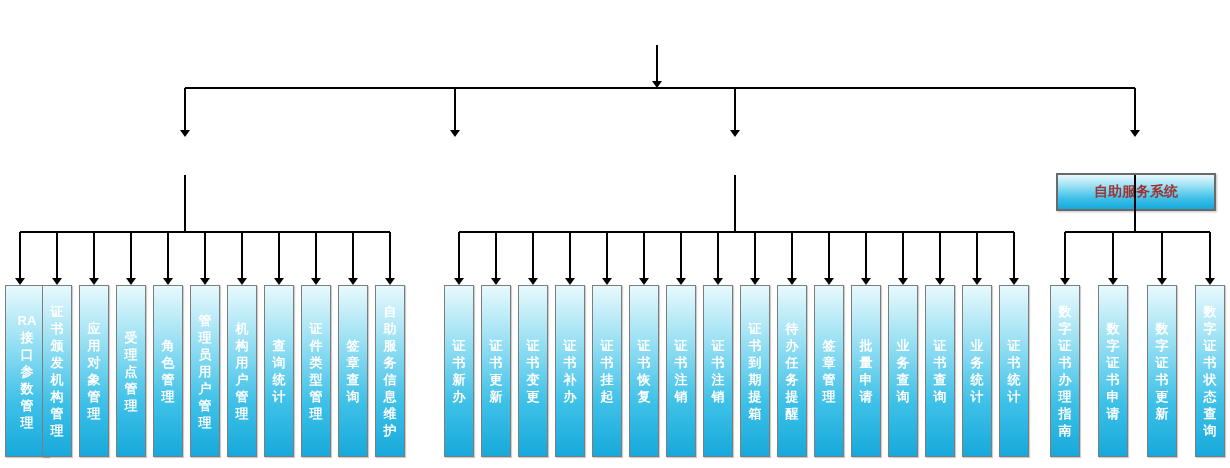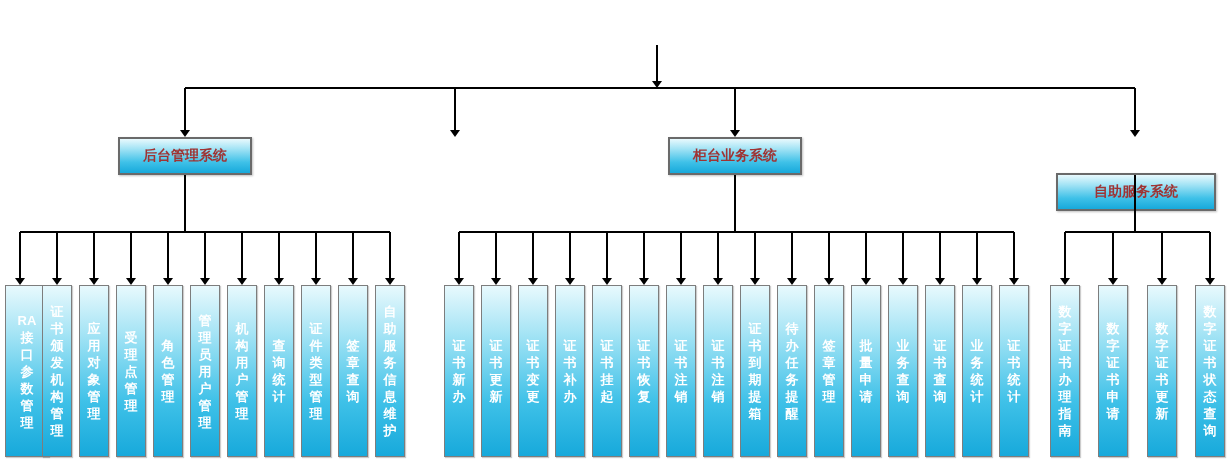--- a/index.html
+++ b/index.html
@@ -45,21 +45,20 @@
 </head>
 <body>
 
 <div class="diagram">
 
 <div class="vline" style="left: 656px; top: 45px; height: 37px; background: rgb(0, 0, 0);"></div>
     <div class="arrow" style="left: 652px; top: 81px; border-top-color: rgb(0, 0, 0);"></div>
     <div class="hline" style="left: 185px; top: 87px; width: 950px; background: rgb(0, 0, 0);"></div>
     <div class="vline" style="left: 184px; top: 88px; height: 43px; background: rgb(0, 0, 0);"></div>
     <div class="arrow" style="left: 180px; top: 130px; border-top-color: rgb(0, 0, 0);"></div>
-    <div class="node branch" style="left: 118px; top: 137px; width: 134px; height: 38px; color: rgb(159, 51, 51);">后台管理系统</div>
     <div class="vline" style="left: 184px; top: 175px; height: 57px; background: rgb(0, 0, 0);"></div>
     <div class="hline" style="left: 20px; top: 231px; width: 370px; background: rgb(0, 0, 0);"></div>
     <div class="vline" style="left: 19px; top: 232px; height: 47px; background: rgb(0, 0, 0);"></div>
     <div class="arrow" style="left: 15px; top: 278px; border-top-color: rgb(0, 0, 0);"></div>
     <div class="node leaf" style="left: 5px; top: 285px; width: 44px; height: 172px; color: rgb(255, 255, 255);">
       <span class="seg">RA</span>
       <span class="seg">接</span>
       <span class="seg">口</span>
       <span class="seg">参</span>
       <span class="seg">数</span>
@@ -161,21 +160,20 @@
       <span class="seg">务</span>
       <span class="seg">信</span>
       <span class="seg">息</span>
       <span class="seg">维</span>
       <span class="seg">护</span>
     </div>
     <div class="vline" style="left: 454px; top: 88px; height: 43px; background: rgb(0, 0, 0);"></div>
     <div class="arrow" style="left: 450px; top: 130px; border-top-color: rgb(0, 0, 0);"></div>
     <div class="vline" style="left: 734px; top: 88px; height: 43px; background: rgb(0, 0, 0);"></div>
     <div class="arrow" style="left: 730px; top: 130px; border-top-color: rgb(0, 0, 0);"></div>
-    <div class="node branch" style="left: 668px; top: 137px; width: 134px; height: 38px; color: rgb(159, 51, 51);">柜台业务系统</div>
     <div class="vline" style="left: 734px; top: 175px; height: 57px; background: rgb(0, 0, 0);"></div>
     <div class="hline" style="left: 459px; top: 231px; width: 555px; background: rgb(0, 0, 0);"></div>
     <div class="vline" style="left: 458px; top: 232px; height: 47px; background: rgb(0, 0, 0);"></div>
     <div class="arrow" style="left: 454px; top: 278px; border-top-color: rgb(0, 0, 0);"></div>
     <div class="node leaf" style="left: 444px; top: 285px; width: 30px; height: 172px; color: rgb(255, 255, 255);">
       <span class="seg">证</span>
       <span class="seg">书</span>
       <span class="seg">新</span>
       <span class="seg">办</span>
     </div>

